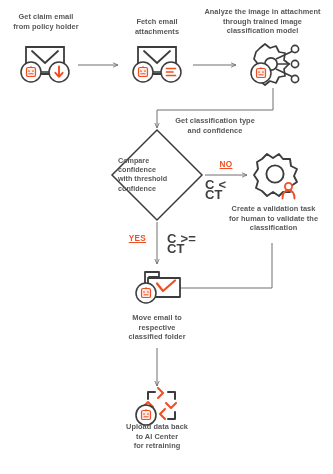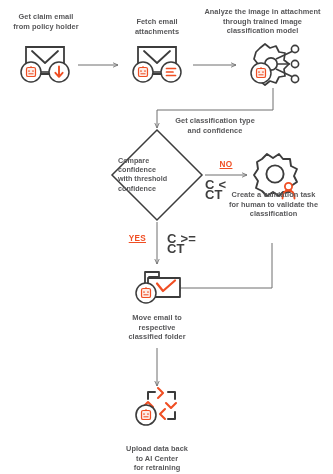--- a/index.html
+++ b/index.html
@@ -168,21 +168,21 @@
 <div class="ic" style="left:249px; top:151px; width:54px; height:50px;">
   <svg viewBox="0 0 54 50" width="54" height="50" xmlns="http://www.w3.org/2000/svg">
     <path d="M13,8 L18,3 L24,7 L30,3 L34,8 L41,8 L42,15 L48,18 L45,25
              L48,31 L42,35 L41,41 L34,41 L30,45 L24,41 L18,45 L13,40
              L7,37 L9,30 L5,24 L9,18 L8,11 Z" fill="#ffffff" stroke="#3c3c3c" stroke-width="1.9" stroke-linejoin="round"></path>
     <circle cx="26" cy="23" r="8.6" fill="#ffffff" stroke="#3c3c3c" stroke-width="1.9"></circle>
     <circle cx="39.5" cy="35.5" r="3.6" fill="#ffffff" stroke="#f04e23" stroke-width="1.8"></circle>
     <path d="M33.5,47.5 C33.5,41.5 36,39.5 39.5,39.5 C43,39.5 45.5,41.5 45.5,47.5" fill="none" stroke="#f04e23" stroke-width="1.8" stroke-linecap="round"></path>
   </svg>
 </div>
-<div class="lbl" style="left:214px; top:190px; width:119px;">Create a validation task
+<div class="lbl" style="left:214px; top:204px; width:119px;">Create a validation task
 for human to validate the
 classification</div>
 
 <div class="branch-lbl" style="left:106px; top:234px; width:40px;text-align:right;">YES</div>
 <div class="edge-lbl" style="left:167px; top:234px; width:50px;">C &gt;= CT</div>
 
 <div class="ic" style="left:132px; top:266px; width:56px; height:44px;">
   <svg viewBox="0 0 56 44" width="56" height="44" xmlns="http://www.w3.org/2000/svg">
     <path d="M13,6 L13,28 L17,28 L17,11 L27,11 L27,6 Z" fill="#ffffff" stroke="#3c3c3c" stroke-width="1.8" stroke-linejoin="round"></path>
     <path d="M16,12 L48,12 L48,31 L16,31 Z" fill="#ffffff" stroke="#3c3c3c" stroke-width="1.8" stroke-linejoin="round"></path>
@@ -210,15 +210,15 @@
     <path d="M34,27 L29,32 L34,37" fill="none" stroke="#f04e23" stroke-width="2.1" stroke-linecap="round" stroke-linejoin="round" transform="translate(0,-4)"></path>
     <path d="M12,22 L17,17 L22,22" fill="none" stroke="#f04e23" stroke-width="2.1" stroke-linecap="round" stroke-linejoin="round" transform="translate(0,-1)"></path>
     <circle cx="15" cy="29" r="10" fill="#ffffff" stroke="#3c3c3c" stroke-width="1.6"></circle>
     <rect x="10.5" y="24.5" width="9" height="9" rx="1.6" fill="#fdece6" stroke="#f04e23" stroke-width="1.2"></rect>
     <circle cx="13" cy="28" r="0.85" fill="#f04e23"></circle>
     <circle cx="17" cy="28" r="0.85" fill="#f04e23"></circle>
     <line x1="12.5" y1="30.8" x2="17.5" y2="30.8" stroke="#f04e23" stroke-width="1"></line>
     <line x1="15" y1="23" x2="15" y2="24.5" stroke="#f04e23" stroke-width="1"></line>
   </svg>
 </div>
-<div class="lbl" style="left:112px; top:444px; width:90px;">Upload data back
+<div class="lbl" style="left:112px; top:422px; width:90px;">Upload data back
 to AI Center
 for retraining</div>
 
 </body></html>

